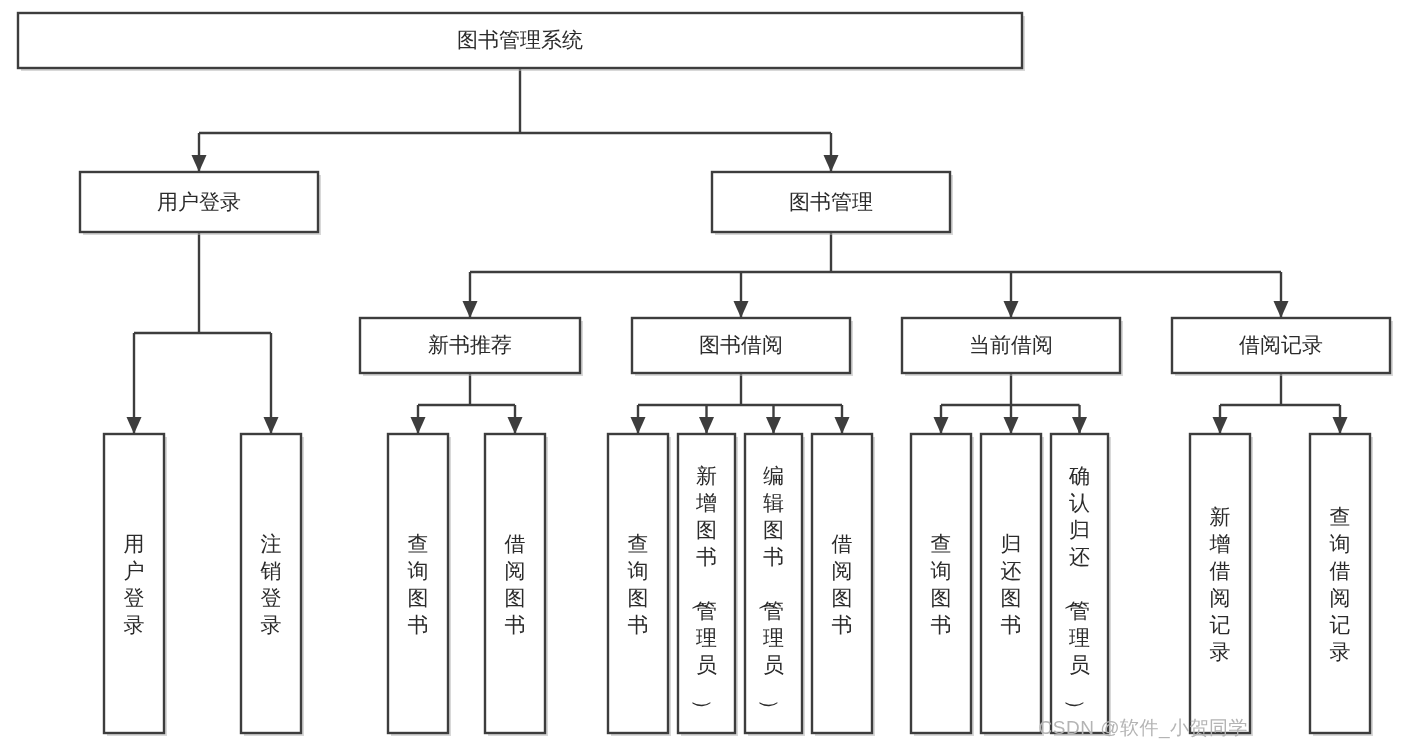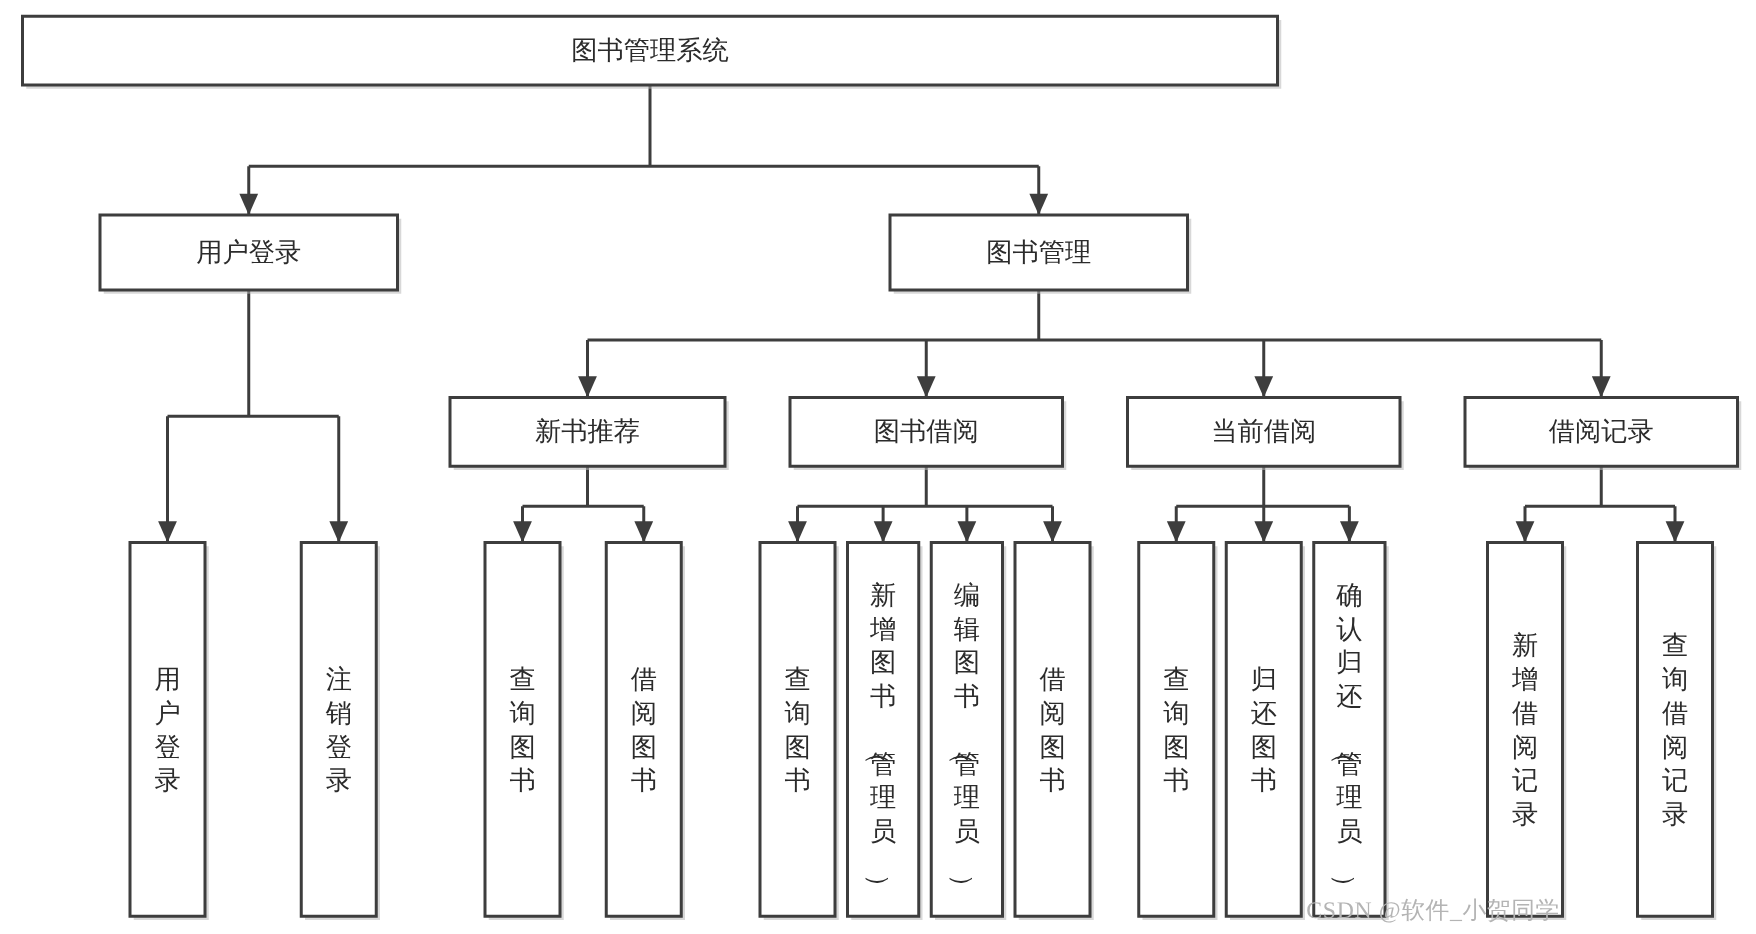--- a/index.html
+++ b/index.html
@@ -55,21 +55,21 @@
   .node-label-v {
     font-family: "Liberation Sans", "DejaVu Sans", sans-serif;
     font-size: 21px;
     fill: #2b2b2b;
     text-anchor: middle;
   }
   .watermark {
     position: absolute;
     right: 8px;
     bottom: 6px;
-    font-family: Liberation Serif, serif;
+    font-family: Liberation Sans, sans-serif;
     font-size: 19px;
     color: #b4b4b4;
     white-space: nowrap;
     letter-spacing: 0.5px;
     user-select: none;
   }
 </style>
 </head>
 <body>
 

